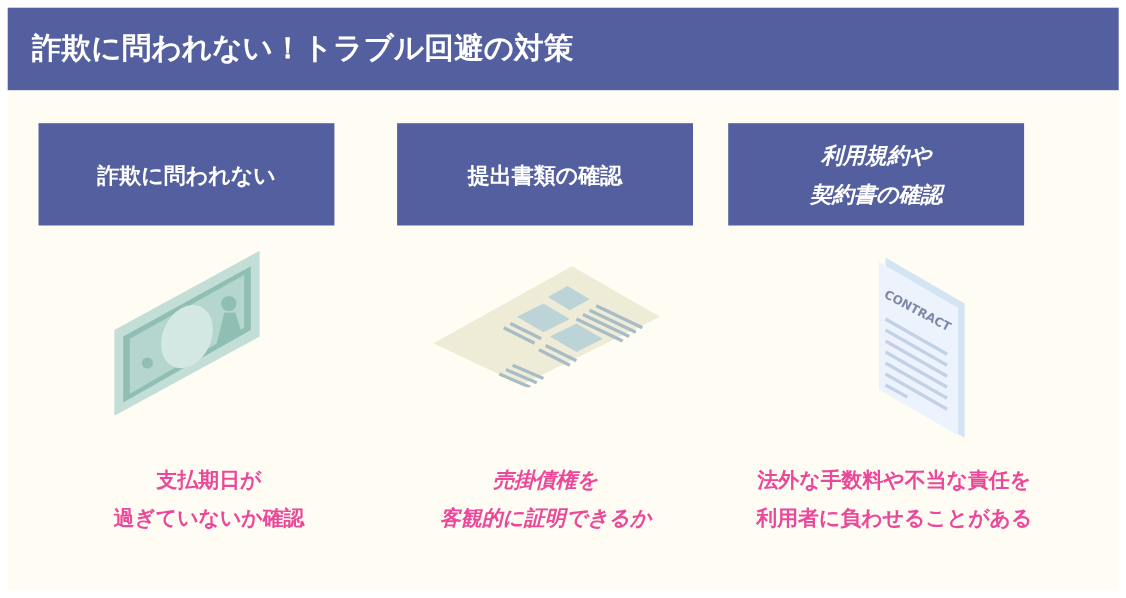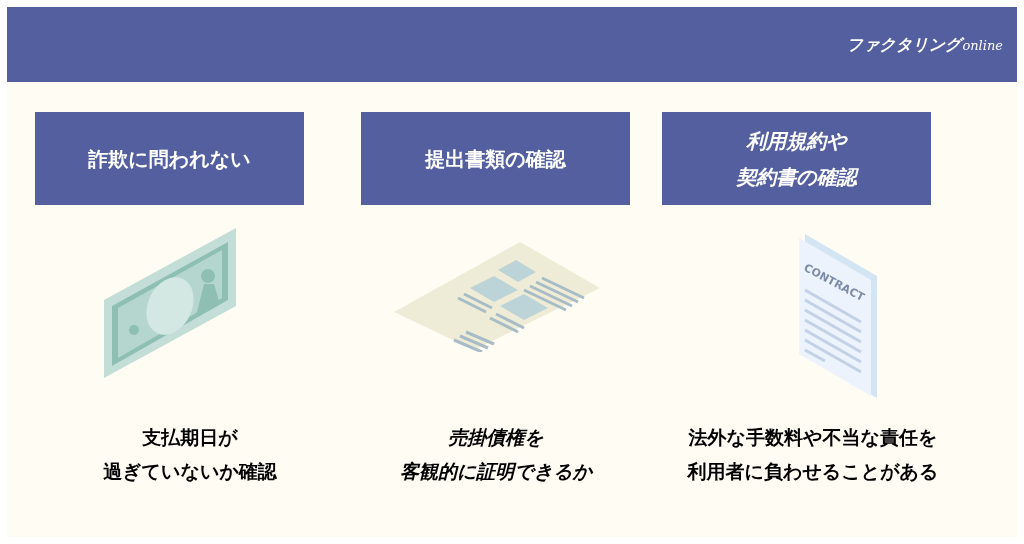--- a/index.html
+++ b/index.html
@@ -11,31 +11,29 @@
                   color:#ffffff; font-weight:bold; font-size:27px; letter-spacing:0px; white-space:nowrap; }
   .brand { position:absolute; right:14px; top:0; height:75px; line-height:75px; color:#fff; white-space:nowrap; }
   .brand-jp { font-weight:bold; font-size:16px; font-style:italic; }
   .brand-en { font-family:"DejaVu Serif", serif; font-style:italic; font-size:13px; margin-left:1px; }
   .card { position:absolute; top:112px; width:269px; height:93px; background:#535f9e;
           color:#fff; font-weight:bold; font-size:20px; display:flex; align-items:center; justify-content:center;
           text-align:center; line-height:36px; }
   .card-title { white-space:pre-line; }
   .illus { position:absolute; }
   .desc { position:absolute; top:420px; width:340px; text-align:center; font-weight:bold; font-size:19px;
-          color:#000000; line-height:34px; white-space:pre-line; }
+          color:#ec4899; line-height:34px; white-space:pre-line; }
 </style>
 </head>
 <body>
 
 <div class="panel"></div>
 
 <div class="header">
-  <div class="brand">
-    <span class="brand-jp">ファクタリング</span><span class="brand-en">online</span>
-  </div>
+  <div class="header-title">詐欺に問われない！トラブル回避の対策</div>
 </div>
 
 <div class="card" style="left:35px;">
   <span class="card-title">詐欺に問われない</span>
 </div>
 <svg class="illus" style="left:100px; top:226px;" width="140" height="156" viewBox="0 0 140 156">
   <polygon points="4,74 136,2 136,80 4,152" fill="#c3ddd7"></polygon>
   <polygon points="12,80 128,16 128,74 12,140" fill="#8fbfb3"></polygon>
   <polygon points="18,82 122,24 122,72 18,132" fill="#b5d6ce"></polygon>
   <ellipse cx="70" cy="80" rx="22" ry="30" transform="rotate(25 70 80)" fill="#d3e8e3"></ellipse>

